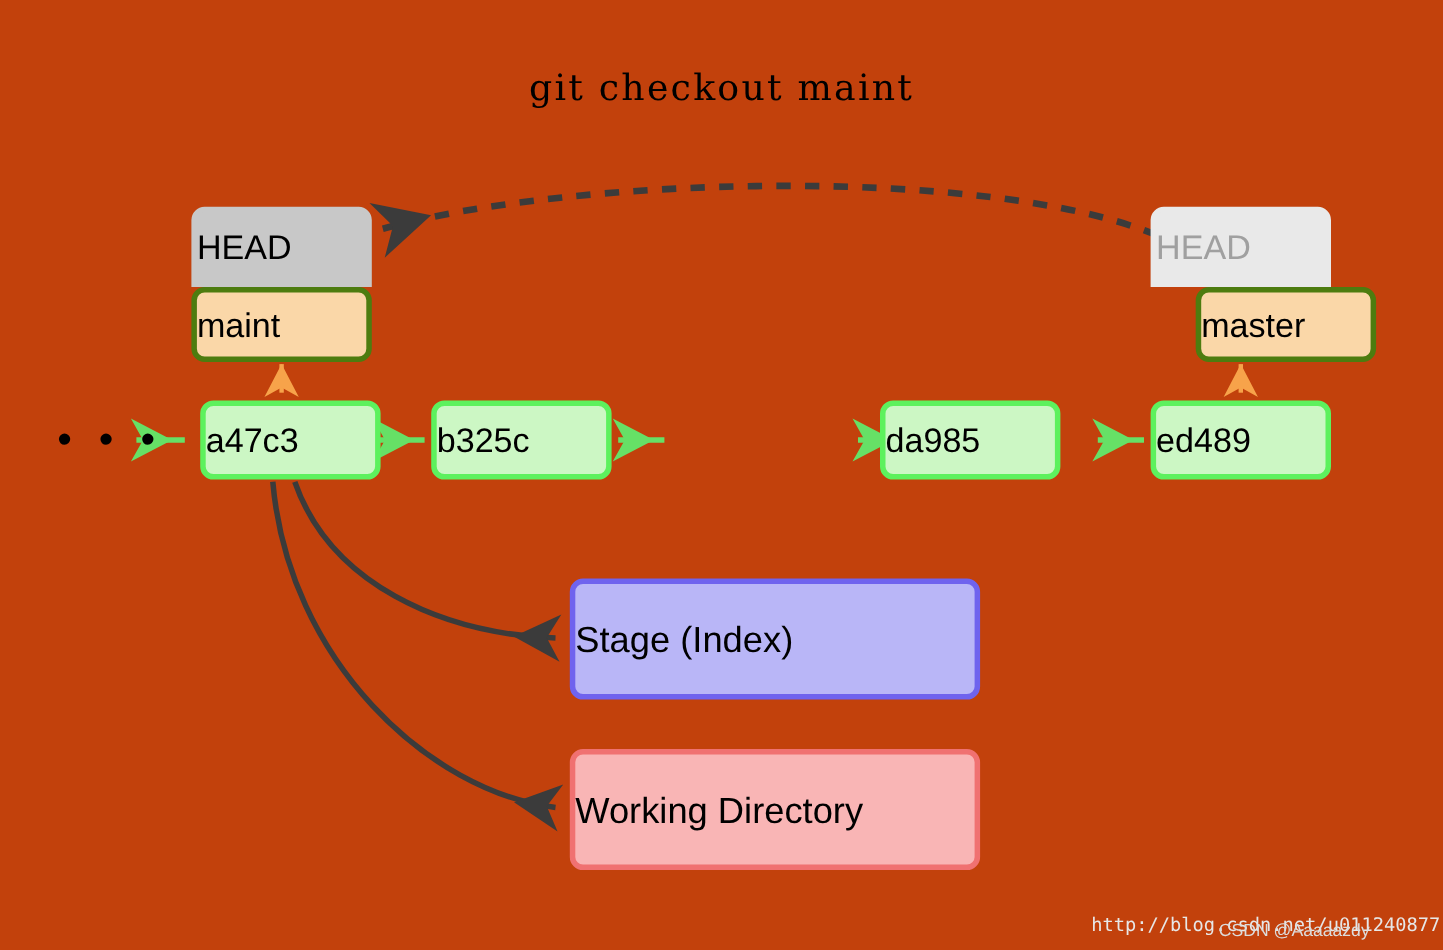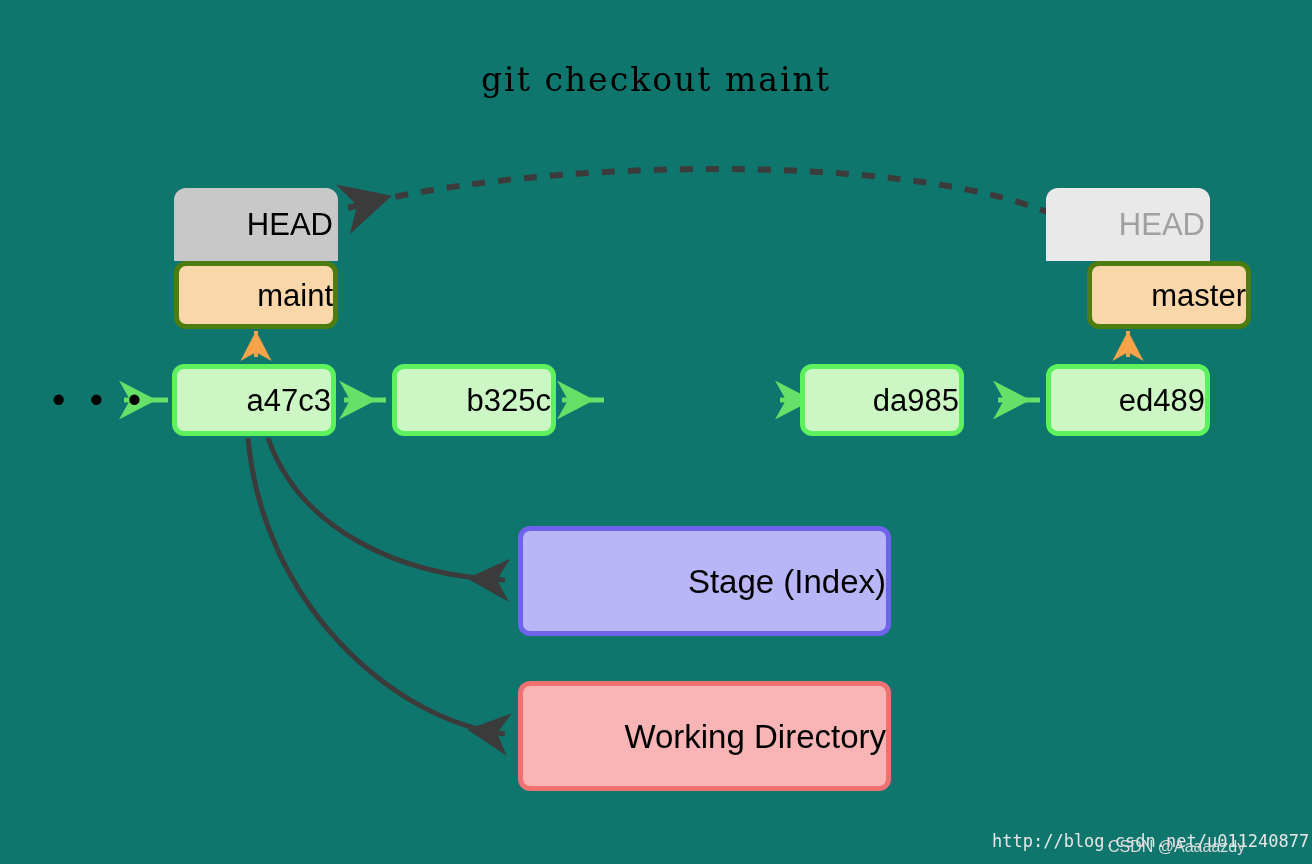--- a/index.html
+++ b/index.html
@@ -4,21 +4,21 @@
 <style>
   html, body {
     margin: 0;
     padding: 0;
     background: #ffffff;
   }
   #canvas {
     position: relative;
     width: 1312px;
     height: 864px;
-    background: #0f766e;
+    background: #c2410c;
     overflow: hidden;
     font-family: "Liberation Sans", sans-serif;
   }
 
   
   #title {
     position: absolute;
     left: 0;
     top: 60px;
     width: 1312px;
@@ -29,21 +29,21 @@
     color: #000000;
     white-space: pre;
   }
 
   
   .node {
     position: absolute;
     box-sizing: border-box;
     display: flex;
     align-items: center;
-    justify-content: flex-end;
+    justify-content: flex-start;
     text-align: center;
     line-height: 1;
   }
 
   
   .commit {
     background: #ccf7c4;
     border: 5px solid #5df15d;
     border-radius: 12px;
     font-size: 31px;
@@ -203,24 +203,24 @@
     <span>maint</span>
   </div>
 
   <div class="node head-stale" style="left:1046px;">
     <span>HEAD</span>
   </div>
   <div class="node branch" style="left:1046px;margin-left:41px;">
     <span>master</span>
   </div>
 
-  <div class="node commit" style="left:172px;padding-left:36px;">
+  <div class="node commit" style="left:182px;">
     <span>a47c3</span>
   </div>
-  <div class="node commit" style="left:392px;padding-left:16px;">
+  <div class="node commit" style="left:392px;">
     <span>b325c</span>
   </div>
   <div class="node commit" style="left:800px;">
     <span>da985</span>
   </div>
   <div class="node commit" style="left:1046px;">
     <span>ed489</span>
   </div>
 
   <div class="node workdir-box">

